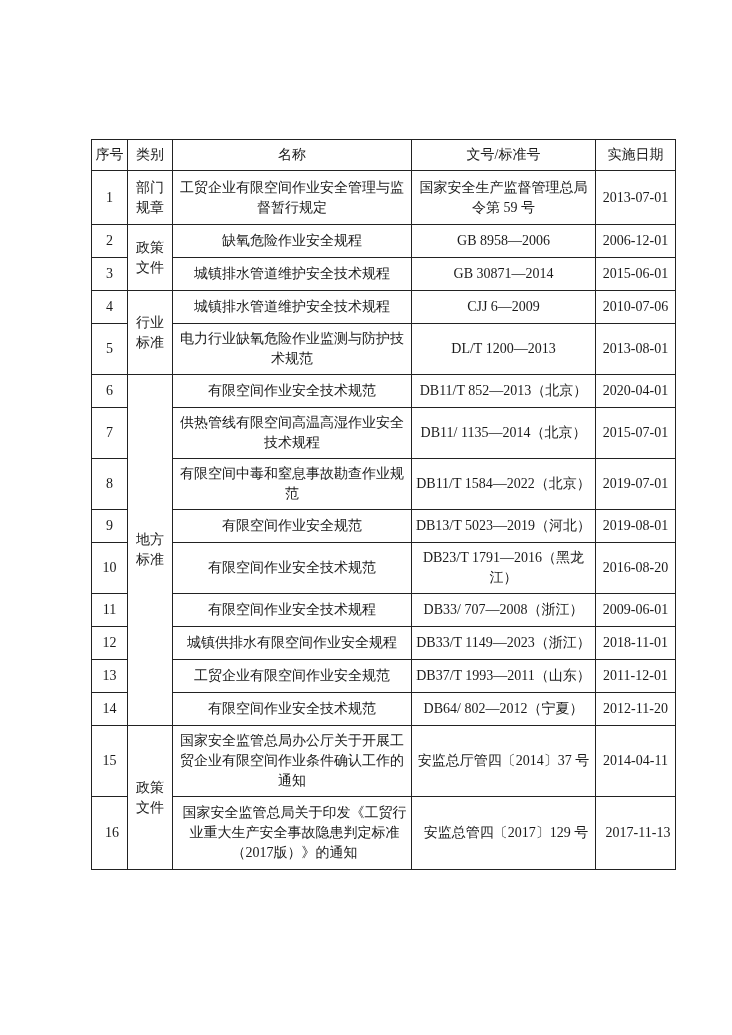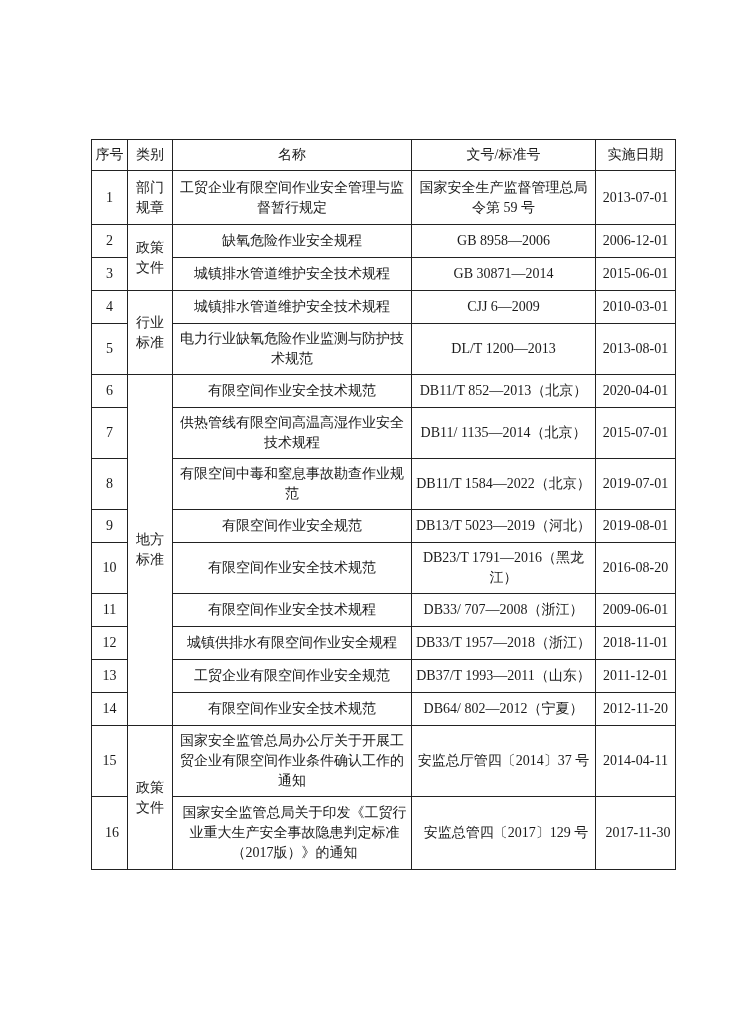--- a/index.html
+++ b/index.html
@@ -99,21 +99,21 @@
         <td>城镇排水管道维护安全技术规程</td>
         <td>GB 30871—2014</td>
         <td>2015-06-01</td>
       </tr>
 
       <tr class="single">
         <td>4</td>
         <td rowspan="2">行业标准</td>
         <td>城镇排水管道维护安全技术规程</td>
         <td>CJJ 6—2009</td>
-        <td>2010-03-01</td>
+        <td>2010-07-06</td>
       </tr>
       <tr class="tall">
         <td>5</td>
         <td>电力行业缺氧危险作业监测与防护技术规范</td>
         <td>DL/T 1200—2013</td>
         <td>2013-08-01</td>
       </tr>
 
       <tr class="single">
         <td>6</td>
@@ -148,21 +148,21 @@
       </tr>
       <tr class="single">
         <td>11</td>
         <td>有限空间作业安全技术规程</td>
         <td>DB33/ 707—2008（浙江）</td>
         <td>2009-06-01</td>
       </tr>
       <tr class="single">
         <td>12</td>
         <td>城镇供排水有限空间作业安全规程</td>
-        <td>DB33/T 1957—2018（浙江）</td>
+        <td>DB33/T 1149—2023（浙江）</td>
         <td>2018-11-01</td>
       </tr>
       <tr class="single">
         <td>13</td>
         <td>工贸企业有限空间作业安全规范</td>
         <td>DB37/T 1993—2011（山东）</td>
         <td>2011-12-01</td>
       </tr>
       <tr class="single">
         <td>14</td>
@@ -175,19 +175,19 @@
         <td>15</td>
         <td rowspan="2">政策文件</td>
         <td>国家安全监管总局办公厅关于开展工贸企业有限空间作业条件确认工作的通知</td>
         <td>安监总厅管四〔2014〕37 号</td>
         <td>2014-04-11</td>
       </tr>
       <tr class="r16">
         <td>16</td>
         <td>国家安全监管总局关于印发《工贸行业重大生产安全事故隐患判定标准（2017版）》的通知</td>
         <td>安监总管四〔2017〕129 号</td>
-        <td>2017-11-30</td>
+        <td>2017-11-13</td>
       </tr>
     </tbody>
   </table>
 
 
 </div>
 
 </body></html>

